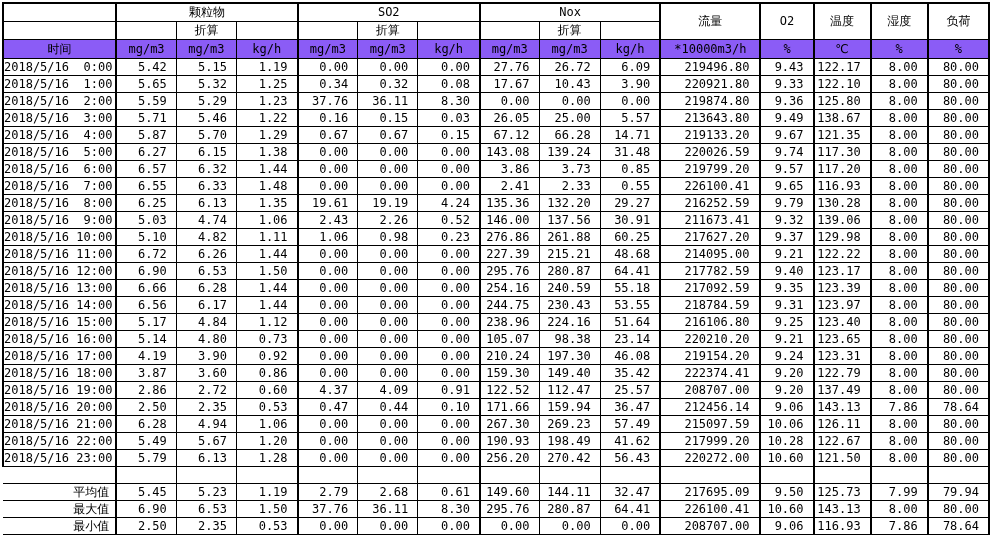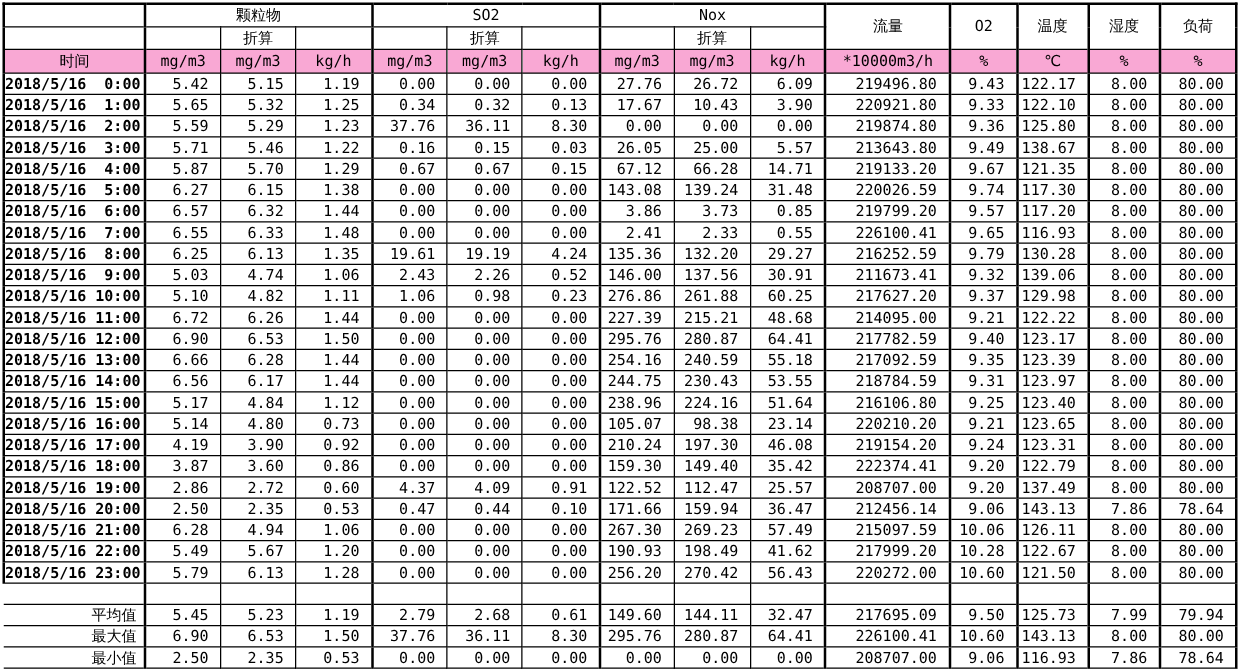--- a/index.html
+++ b/index.html
@@ -24,22 +24,22 @@
   
   .ot  { border-top-width:2px; }
   .or  { border-right-width:2px; }
   .ol  { border-left-width:2px; }
   
   .gl  { border-left-width:2px; }
   
   .nl  { border-left:none; }
   .num  { text-align:right; padding-right:9px; }
   .flow { text-align:right; padding-right:10px; }
-  .time { text-align:left; padding-right:5px;font-weight:bold; }
-  .green { background:#f9a8d4; text-align:center; height:18px; }
+  .time { text-align:left; padding-right:5px; }
+  .green { background:#8b5cf6; text-align:center; height:18px; }
   .hrow td, .hrow th { height:17px; text-align:center; }
   .sumlab { text-align:right; padding-right:6px; }
 </style>
 </head>
 <body>
 
 <div class="wrap">
   <table>
     <colgroup>
       <col style="width:113px">
@@ -118,21 +118,21 @@
           <td class="num gl">8.00</td>
           <td class="num gl or">80.00</td>
         </tr>
         <tr>
           <td class="time ol">2018/5/16  1:00</td>
           <td class="num gl">5.65</td>
           <td class="num">5.32</td>
           <td class="num">1.25</td>
           <td class="num gl">0.34</td>
           <td class="num">0.32</td>
-          <td class="num">0.13</td>
+          <td class="num">0.08</td>
           <td class="num gl">17.67</td>
           <td class="num">10.43</td>
           <td class="num">3.90</td>
           <td class="flow gl">220921.80</td>
           <td class="num gl">9.33</td>
           <td class="num gl">122.10</td>
           <td class="num gl">8.00</td>
           <td class="num gl or">80.00</td>
         </tr>
         <tr>

